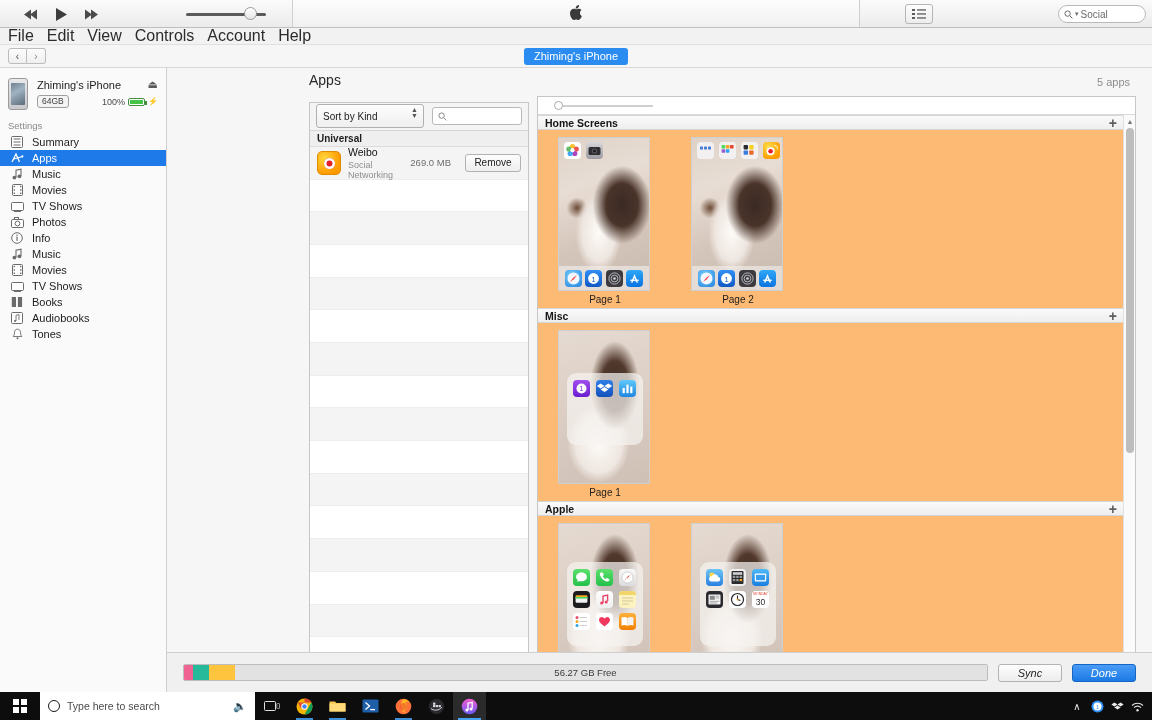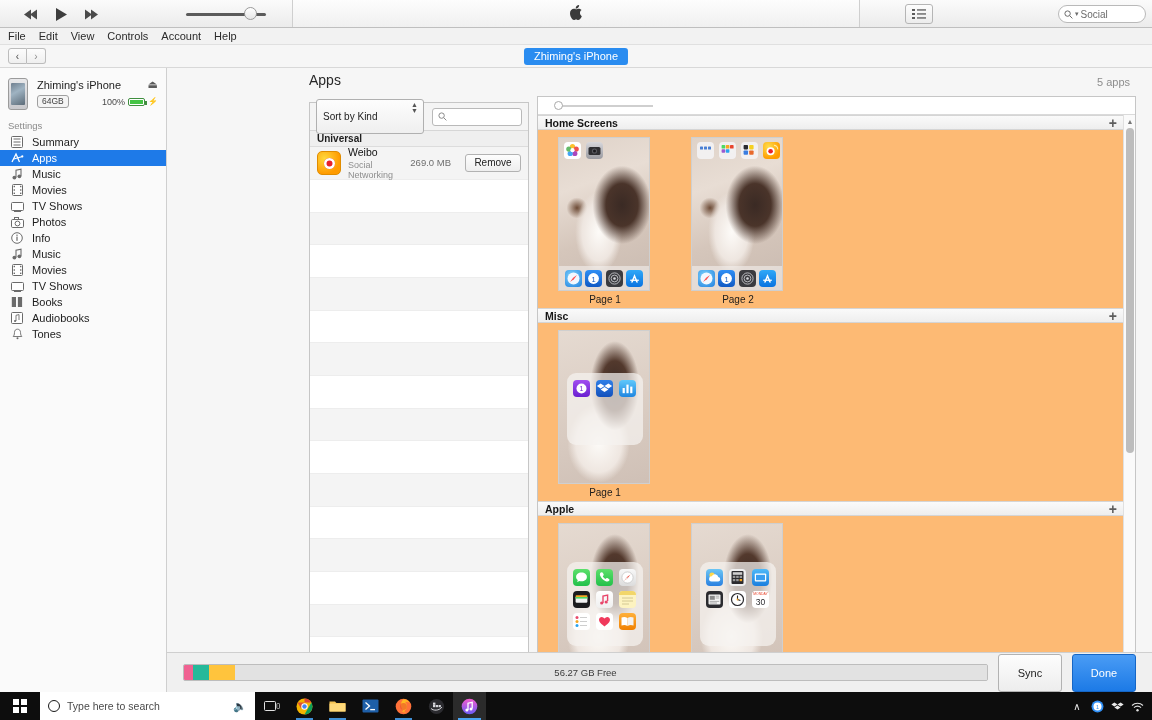--- a/index.html
+++ b/index.html
@@ -50,21 +50,21 @@
     position: absolute; right: 6px; top: 5px; width: 88px; height: 18px;
     background: #fff; border: 1px solid #b9b9b9; border-radius: 9px;
     display: flex; align-items: center; gap: 2px; padding: 0 5px;
     font-size: 10px; color: #6c6c6c;
   }
 
   
   .menubar {
     height: 17px; background: #f2f2f2; border-bottom: 1px solid #e0e0e0;
     display: flex; align-items: center; padding-left: 8px; gap: 13px;
-    font-size: 11px; color: #2b2b2b;
+    font-size: 16px; color: #2b2b2b;
   }
   .menubar span { cursor: default; }
 
   
   .navrow { position: relative; height: 23px; background: #f6f6f6; border-bottom: 1px solid #d8d8d8; }
   .navbtns { position: absolute; left: 8px; top: 3px; display: flex; }
   .navbtns .nb {
     width: 19px; height: 16px; background: linear-gradient(#fcfcfc, #efefef);
     border: 1px solid #bcbcbc; display: flex; align-items: center; justify-content: center;
     font-size: 10px; color: #8d8d8d;
@@ -121,21 +121,21 @@
   .apps-count { position: absolute; right: 22px; top: 8px; font-size: 11px; color: #8d8d8d; }
 
   
   .applist {
     position: absolute; left: 142px; top: 34px; width: 220px; height: 569px;
     background: #fff; border: 1px solid #c6c6c6;
     display: flex; flex-direction: column;
   }
   .applist-top { height: 28px; background: #f4f4f4; border-bottom: 1px solid #d6d6d6; display: flex; align-items: center; padding: 0 6px; gap: 8px; }
   .sortsel {
-    position: relative; width: 108px; height: 35px; background: linear-gradient(#fdfdfd, #efefef);
+    position: relative; width: 108px; height: 24px; background: linear-gradient(#fdfdfd, #efefef);
     border: 1px solid #b0b0b0; border-radius: 3px; font-size: 10px; color: #222;
     display: flex; align-items: center; padding-left: 6px;
   }
   .sortsel .arrows { position: absolute; right: 5px; top: 2px; font-size: 7px; line-height: 6px; color: #555; text-align: center; }
   .listsearch {
     flex: 1; height: 18px; background: #fff; border: 1px solid #b9b9b9; border-radius: 3px;
     display: flex; align-items: center; gap: 4px; padding: 0 5px; font-size: 10px; color: #9a9a9a;
   }
   .grouphdr { height: 16px; background: #efefef; border-bottom: 1px solid #dcdcdc; font-size: 10px; font-weight: bold; color: #1d1d1d; display: flex; align-items: center; padding-left: 7px; }
   .approw { height: 33px; display: flex; align-items: center; padding: 0 7px; gap: 7px; border-bottom: 1px solid #ededed; }
@@ -229,22 +229,22 @@
     background: #f0f0f0; border-top: 1px solid #cfcfcf;
     display: flex; align-items: center; padding: 0 16px; gap: 10px;
   }
   .capacity {
     flex: 1; height: 17px; background: #e2e2e2; border: 1px solid #bdbdbd; border-radius: 2px;
     position: relative; display: flex; overflow: hidden;
   }
   .capacity .seg { height: 100%; }
   .cap-label { position: absolute; left: 0; right: 0; top: 2px; text-align: center; font-size: 9.5px; color: #3a3a3a; }
   .btn {
-    width: 64px; height: 38px; border-radius: 3px; font-size: 11px;
-    display: flex; align-items: center; justify-content: center; flex: none;
+    width: 64px; height: 18px; border-radius: 3px; font-size: 11px;
+    display: flex; align-items: center; justify-content: center; flex: none; font-style: italic;
   }
   .btn.sync { background: linear-gradient(#fdfdfd, #ededed); border: 1px solid #b2b2b2; color: #1d1d1d; }
   .btn.done { background: linear-gradient(#4a9cf5, #1c7ae6); border: 1px solid #1566c6; color: #fff; }
 
   
   .taskbar {
     position: absolute; left: 0; bottom: 0; width: 1152px; height: 28px;
     background: #0d0d0d; display: flex; align-items: center;
   }
   .startbtn { width: 40px; height: 28px; display: flex; align-items: center; justify-content: center; }

